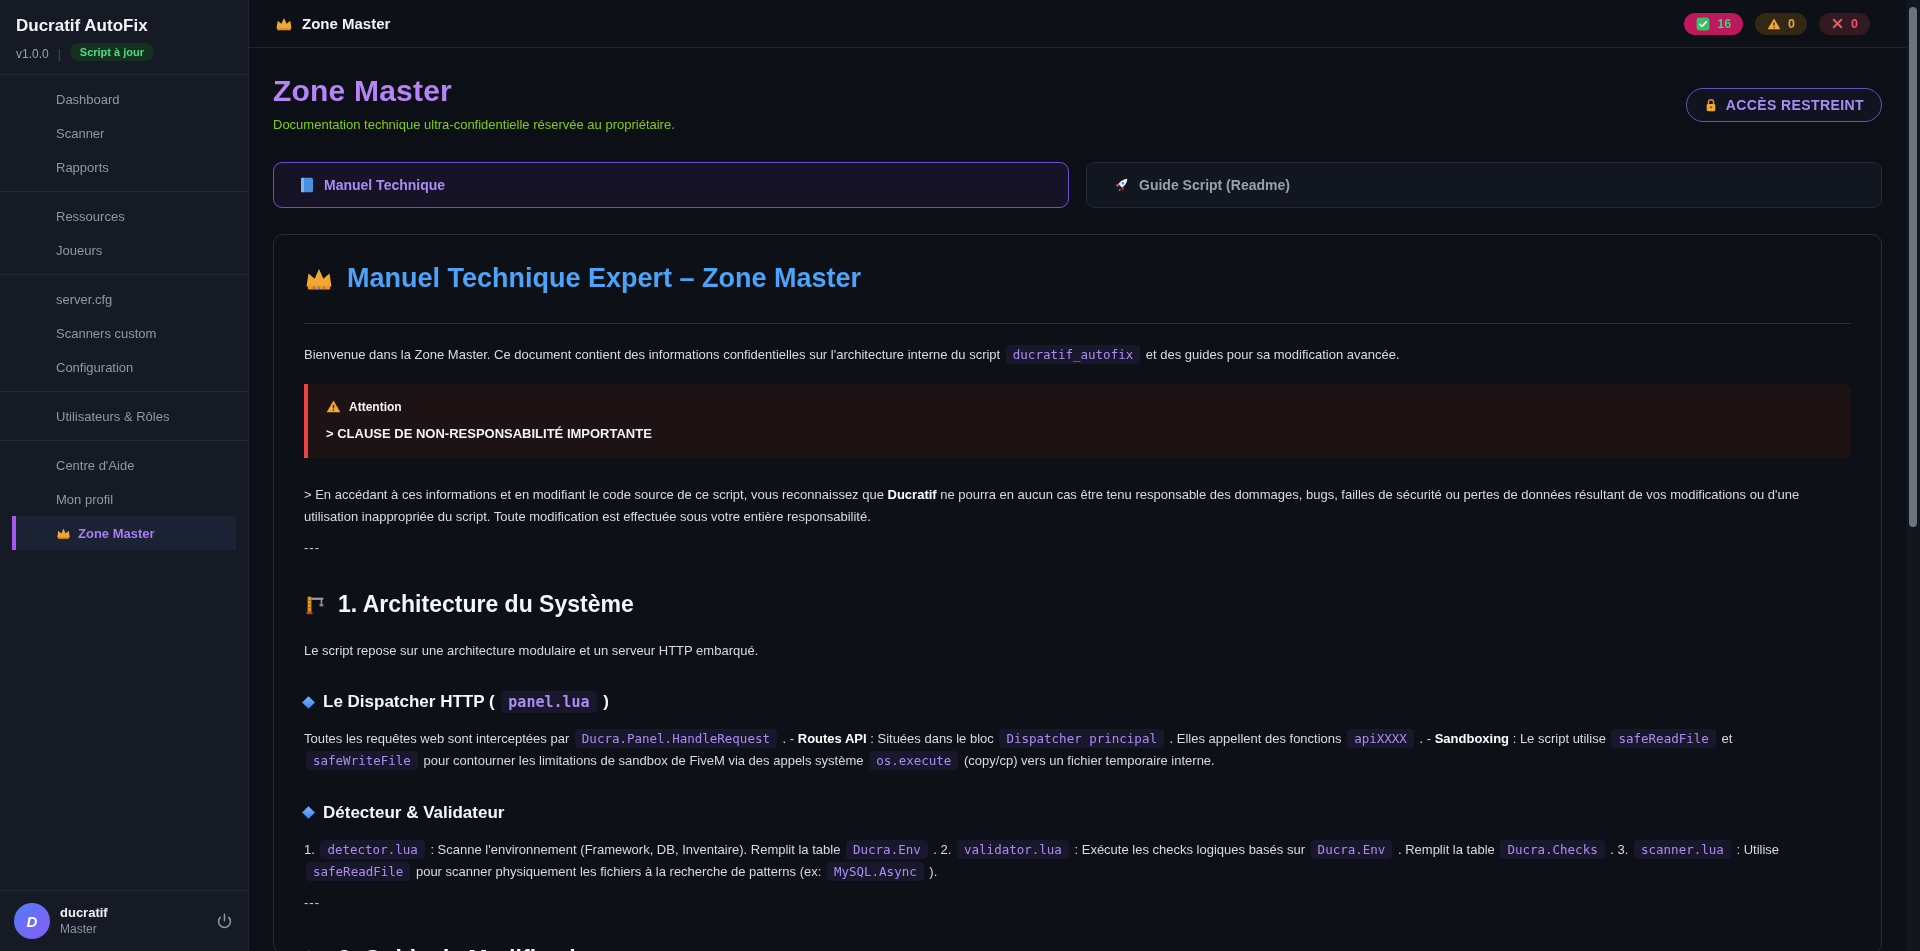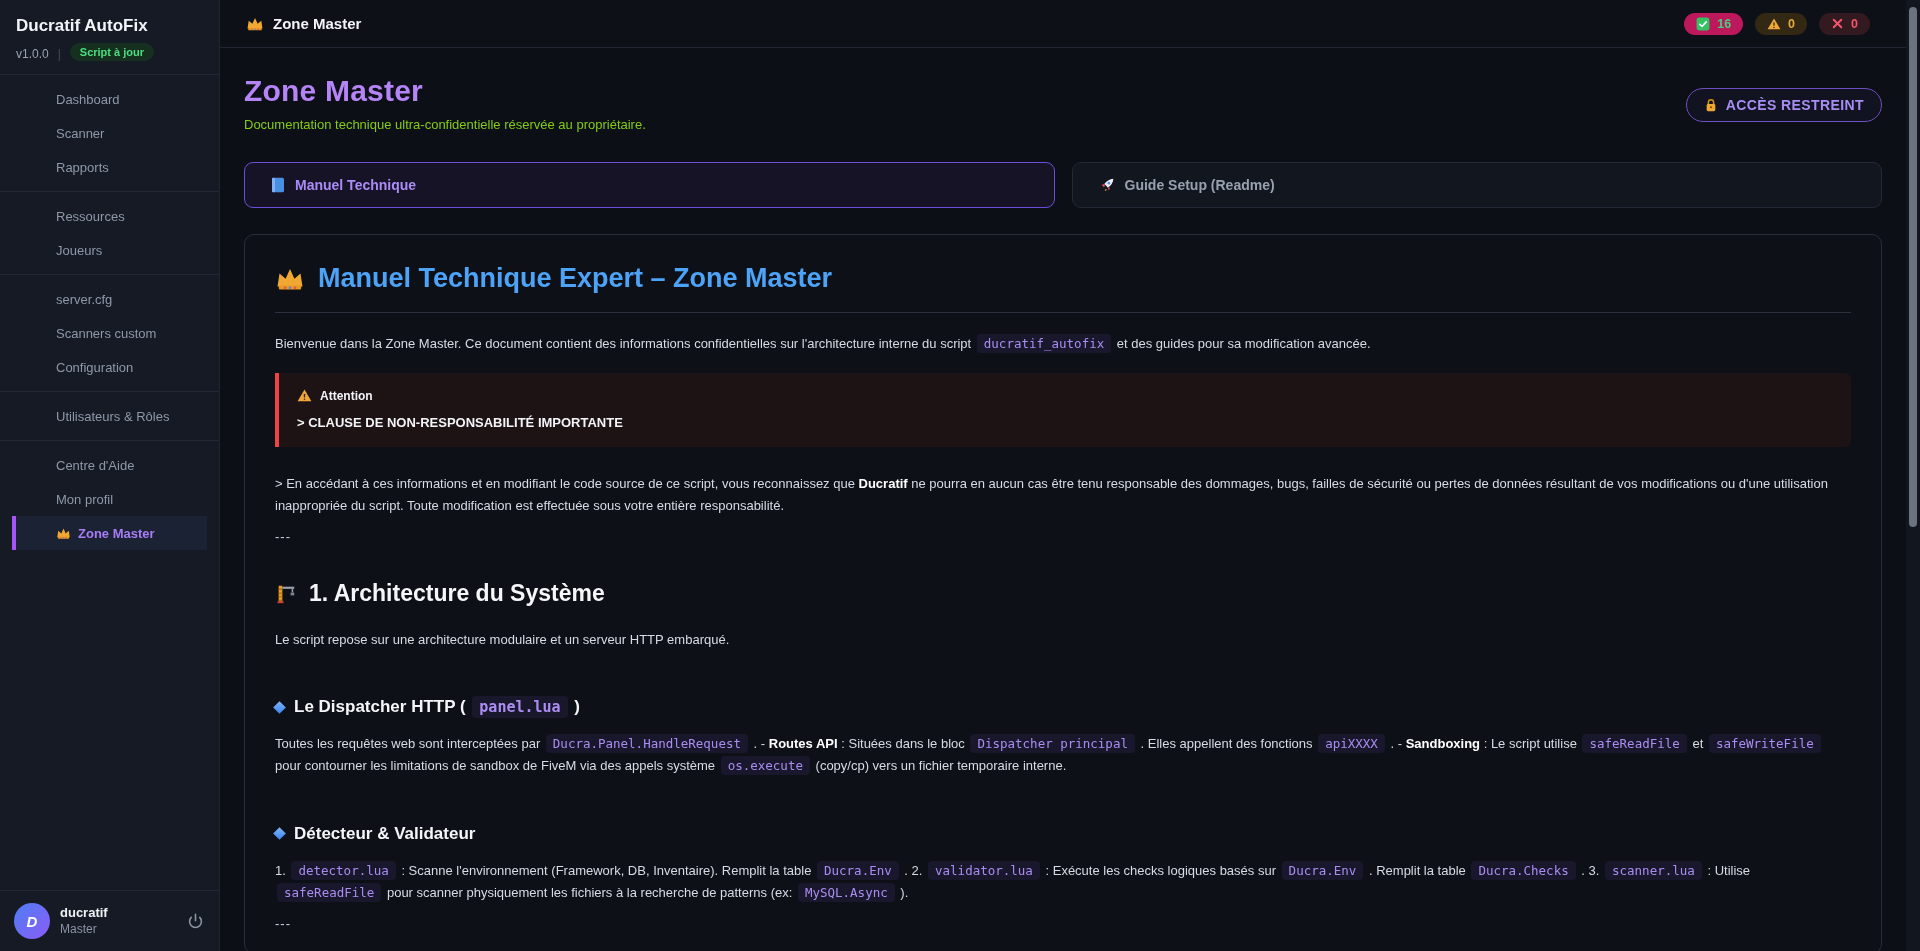--- a/index.html
+++ b/index.html
@@ -1,21 +1,21 @@
 <!DOCTYPE html>
 <html><head>
 <meta charset="utf-8">
 <style>
   * { margin:0; padding:0; box-sizing:border-box; }
   html,body { width:1920px; height:951px; overflow:hidden; background:#0b0e14;
               font-family:"Liberation Sans", sans-serif; color:#e4e8ef; }
   .app { display:flex; width:1920px; height:951px; }
 
   
-  .sidebar { width:220px; height:100%; background:#151a24; border-right:1px solid #20262f;
+  .sidebar { width:249px; height:100%; background:#151a24; border-right:1px solid #20262f;
              display:flex; flex-direction:column; flex-shrink:0; }
   .sb-head { padding:16px 16px 13px 16px; border-bottom:1px solid #222836; }
   .sb-title { font-size:17px; font-weight:bold; color:#f2f4f8; }
   .sb-meta { display:flex; align-items:flex-end; gap:9px; margin-top:7px; }
   .sb-version { font-size:12px; color:#9aa3b2; }
   .sb-sep { font-size:12px; color:#434b5a; }
   .pill-green { font-size:11px; color:#4ade80; background:#16301f; border-radius:999px;
                 padding:3px 10px; font-weight:bold; }
   .sb-nav { flex:1; overflow:hidden; }
   .sb-group { padding:7px 12px; border-bottom:1px solid #222836; }
@@ -59,37 +59,37 @@
 
   .tabs { display:flex; gap:17px; margin-top:30px; }
   .tab { flex:1; height:46px; display:flex; align-items:center; gap:10px; padding:0 26px;
          border-radius:9px; font-size:14px; font-weight:bold; cursor:pointer; }
   .tab.active { background:#171327; border:1px solid #6b4fd8; color:#ab8bf7; }
   .tab.inactive { background:#12161f; border:1px solid #232936; color:#98a1b0; }
 
   .card { margin-top:26px; border:1px solid #272d3a; border-radius:10px; background:#0d1016;
           padding:28px 30px; height:720px; overflow:hidden; }
   .doc-title { display:flex; align-items:center; gap:13px; font-size:27px; font-weight:bold;
-               color:#4da3f7; padding-bottom:18px; border-bottom:1px solid #2b313c; }
+               color:#4da3f7; padding-bottom:29px; border-bottom:1px solid #2b313c; }
   .doc p.body { font-size:13px; line-height:1.7; color:#d6dbe4; }
   .seg-bold { font-weight:bold; color:#ffffff; }
   .inline-code { font-family:"DejaVu Sans Mono", monospace; font-size:12.5px; color:#ab8df2;
                  background:rgba(139,92,246,0.10); padding:2px 7px; border-radius:4px; margin:0 2px; }
   .doc .intro { margin-top:20px; }
   .warnbox { margin-top:18px; border-left:4px solid #ef4444; background:#1d1214;
              border-radius:0 6px 6px 0; padding:15px 20px 17px 18px; }
   .warn-head { display:flex; align-items:center; gap:8px; font-size:12px; font-weight:bold; color:#f2f4f8; }
   .warn-line { margin-top:12px; font-size:13px; font-weight:bold; color:#f2f4f8; }
   .doc .disclaimer { margin-top:26px; }
   .hr-text { margin-top:12px; font-size:13px; color:#cfd4de; letter-spacing:1px; }
   .doc-h2 { display:flex; align-items:center; gap:12px; font-size:23px; font-weight:bold;
             color:#f4f6f9; margin-top:36px; }
   .doc .s-intro { margin-top:22px; }
   .doc-h3 { display:flex; align-items:center; gap:10px; font-size:17px; font-weight:bold;
-            color:#f4f6f9; margin-top:46px; }
+            color:#f4f6f9; margin-top:30px; }
   .doc-h3 .inline-code { font-size:15px; }
   .doc .h3-body { margin-top:16px; }
   .diamond { width:9px; height:9px; background:linear-gradient(135deg,#7fb8f5,#3b82f6);
              transform:rotate(45deg); flex-shrink:0; }
 
   
   .scrollbar { position:absolute; top:0; right:0; width:14px; height:100%; background:#12161e; }
   .scroll-thumb { position:absolute; top:7px; left:3px; width:8px; height:520px;
                   border-radius:5px; background:#6b7280; cursor:pointer; }
 
@@ -261,21 +261,21 @@
         <div class="tab inactive">
           <span class="icon">
             <svg width="16" height="16" viewBox="0 0 24 24">
                 <path d="M21.5 2.5c-5.5.3-10.5 3.6-13.5 8.1l2.7 2.7 2.7 2.7c4.5-3 7.8-8 8.1-13.5z" fill="#eceff5"></path>
                 <circle cx="14.8" cy="9.2" r="1.9" fill="#5b8def"></circle>
                 <path d="M8 10.6L3.5 12l2.6 1.4L7.5 16l1.4-4.5z" fill="#f2545b"></path>
                 <path d="M10 17.5L8.5 21l3.5-1.5z" fill="#f2a24b"></path>
                 <path d="M13.4 16l1.4 4.5L16.5 16z" fill="#f2545b"></path>
               </svg>
           </span>
-          <span>Guide Setup (Readme)</span>
+          <span>Guide Script (Readme)</span>
         </div>
       </div>
 
       <div class="card doc">
 
         <div class="doc-title">
           <span class="icon">
             <svg width="30" height="30" viewBox="0 0 24 24">
                 <path d="M2 18h20l-1.6-10.5-4.9 4.3L12 4 8.5 11.8 3.6 7.5z" fill="#f0a832"></path>
                 <rect x="3" y="17.2" width="18" height="3.2" rx="1.2" fill="#e89b22"></rect>

